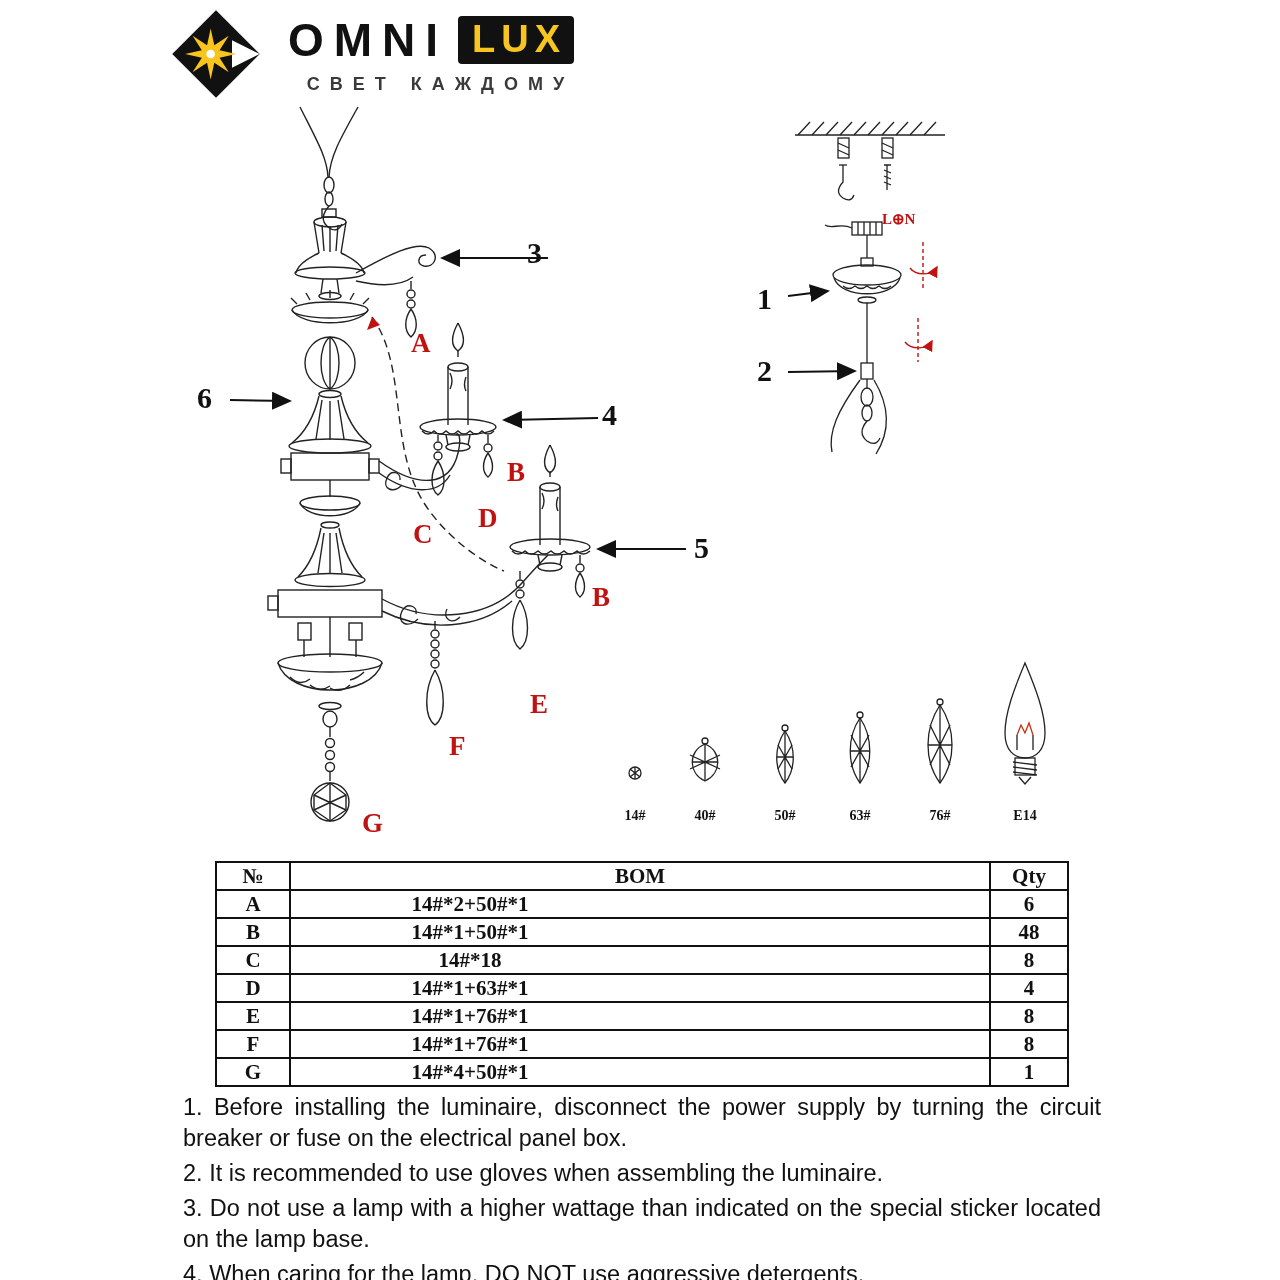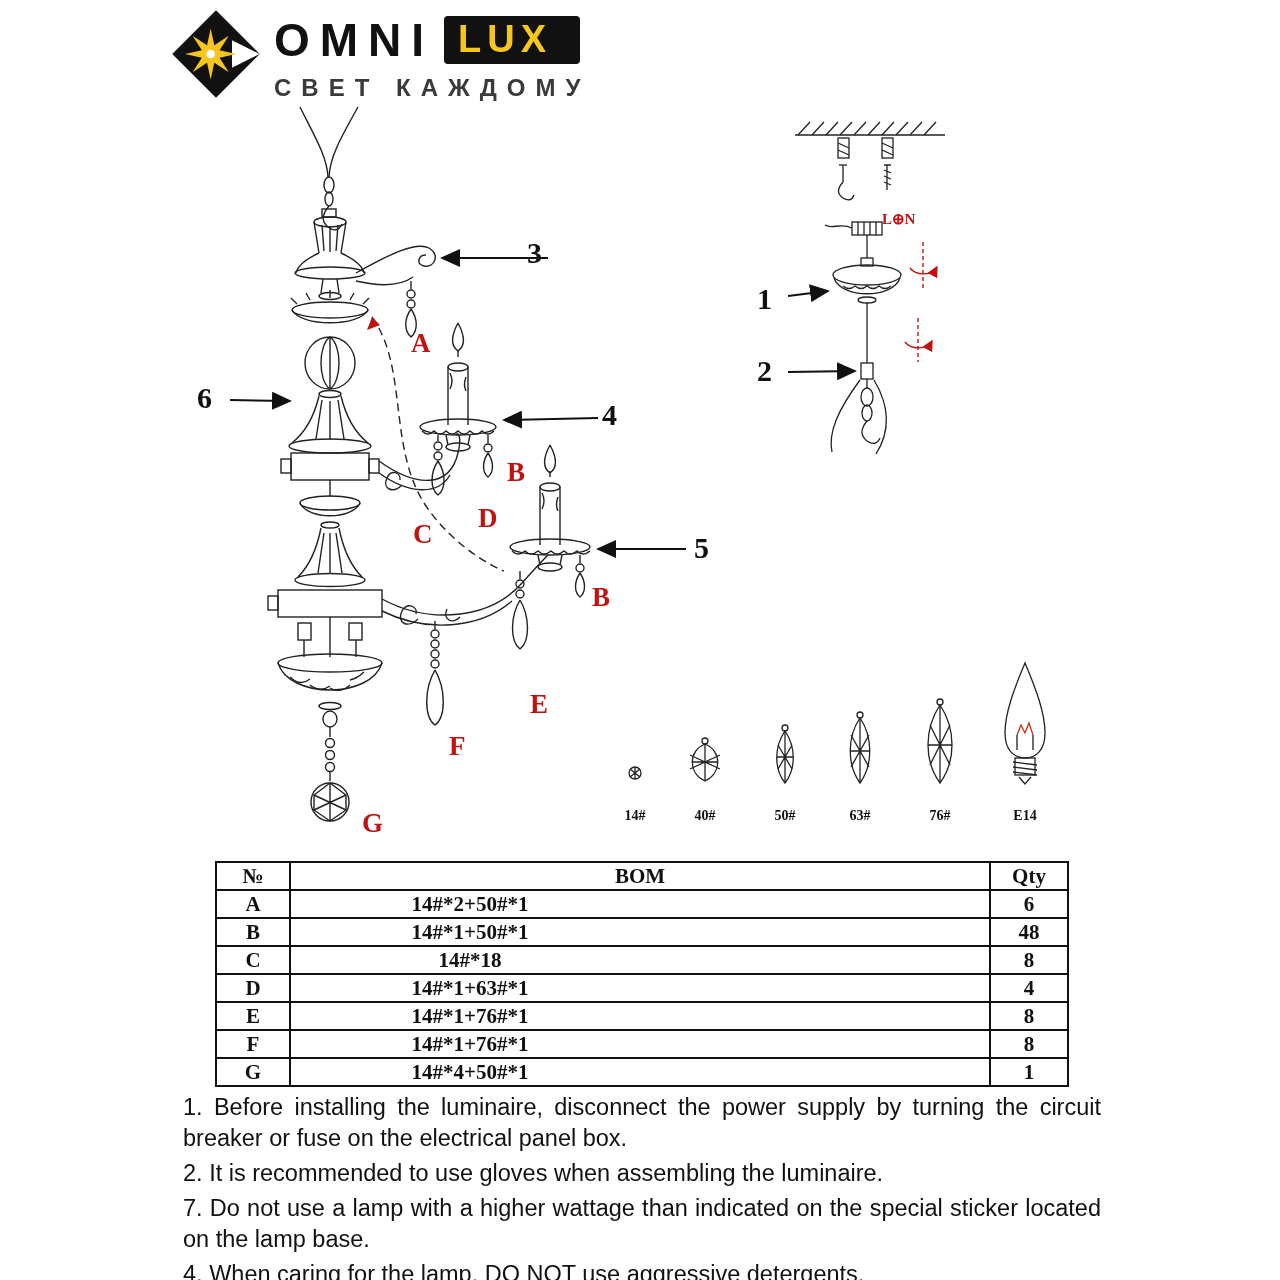--- a/index.html
+++ b/index.html
@@ -1,28 +1,28 @@
 <!DOCTYPE html>
 <html><head>
 <meta charset="utf-8">
 <style>
   html,body{margin:0;padding:0;background:#fff;}
   .page{position:relative;width:1280px;height:1280px;background:#fff;overflow:hidden;
         font-family:"Liberation Serif",serif;color:#111;}
   
   .logo{position:absolute;left:168px;top:6px;display:flex;align-items:flex-start;}
   .logo-mark{width:96px;height:96px;flex:0 0 auto;}
-  .logo-text{margin-left:10px;padding-top:10px;text-align:right;}
+  .logo-text{margin-left:24px;padding-top:10px;text-align:right;}
   .brand-row{display:flex;align-items:center;}
   .brand-main{font-family:"Liberation Sans",sans-serif;font-weight:bold;font-size:46px;
               letter-spacing:10px;color:#111;line-height:1;}
   .brand-accent{font-family:"Liberation Sans",sans-serif;font-weight:bold;font-size:38px;
-                letter-spacing:6px;color:#f7c51e;background:#111;padding:4px 28px 6px 14px;
+                letter-spacing:6px;color:#f7c51e;background:#111;padding:4px 8px 6px 14px;
                 margin-left:10px;border-radius:4px;line-height:1;}
-  .brand-subtitle{font-family:"Liberation Sans",sans-serif;font-size:24px;letter-spacing:10px;
+  .brand-subtitle{font-family:"Liberation Sans",sans-serif;font-size:18px;letter-spacing:10px;
                   color:#3a3a3a;margin-top:10px;font-weight:bold;}
   .model-title{position:absolute;left:630px;top:20px;width:430px;text-align:center;
                font-weight:bold;font-size:46px;letter-spacing:1px;}
   
   .svg-abs{position:absolute;}
   
   .callout{position:absolute;font-weight:bold;font-size:30px;color:#111;line-height:1;}
   .c3{left:527px;top:238px;} .c4{left:602px;top:400px;} .c5{left:694px;top:533px;}
   .c6{left:197px;top:383px;} .c1{left:757px;top:284px;} .c2{left:757px;top:356px;}
   
@@ -356,17 +356,17 @@
         <td>G</td>
         <td class="bom-val">14#*4+50#*1</td>
         <td>1</td>
       </tr>
     </tbody>
   </table>
 
   <div class="instructions">
     <p>1. Before installing the luminaire, disconnect the power supply by turning the circuit breaker or fuse on the electrical panel box.</p>
     <p>2. It is recommended to use gloves when assembling the luminaire.</p>
-    <p>7. Do not use a lamp with a higher wattage than indicated on the special sticker located on the lamp base.</p>
+    <p>3. Do not use a lamp with a higher wattage than indicated on the special sticker located on the lamp base.</p>
     <p>4. When caring for the lamp, DO NOT use aggressive detergents.</p>
   </div>
 
 </div>
 
 </body></html>

